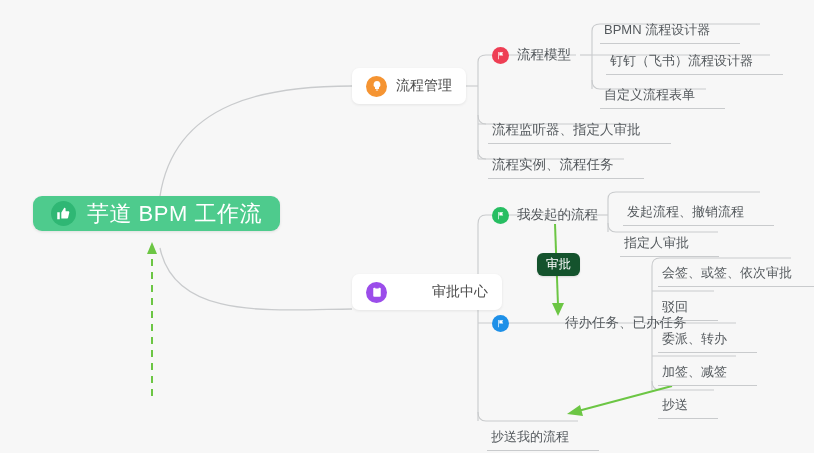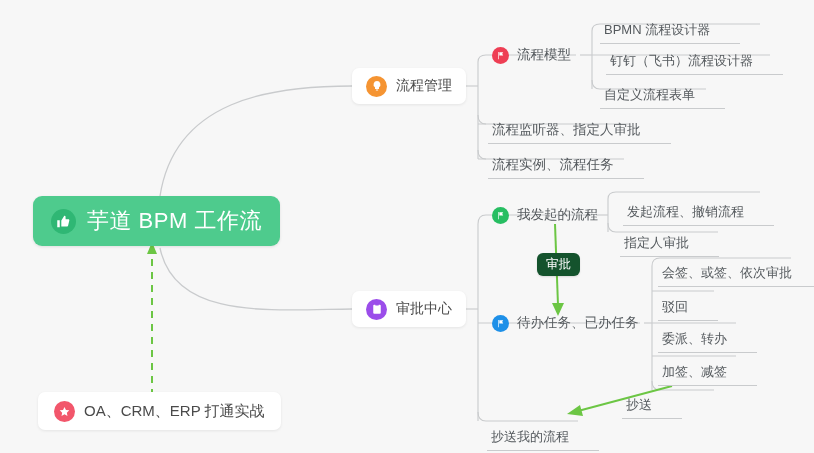--- a/index.html
+++ b/index.html
@@ -26,21 +26,21 @@
     box-sizing: border-box;
     display: flex;
     align-items: center;
     white-space: nowrap;
   }
   
   .root {
     background: #4ECB8D;
     border-radius: 9px;
     padding: 0 18px;
-    height: 50px;
+    height: 35px;
     box-shadow: 0 1px 3px rgba(0,0,0,0.10);
   }
   .root .label {
     color: #ffffff;
     font-size: 22px;
     letter-spacing: 0.5px;
   }
   
   .card {
     background: #ffffff;
@@ -164,28 +164,20 @@
 
   <div class="node root" style="left:33px; top:196px;">
     <span class="ic xl" style="background:#2FB774;">
       <svg width="15" height="15" viewBox="0 0 24 24" fill="#ffffff">
         <path d="M2 10h4v11H2zM8.5 10.2L13 3.2c.6-.9 1.9-.6 2.2.4l.2 4.6h4.3c1.1 0 1.9 1 1.6 2l-1.9 8.2c-.2.9-1 1.6-2 1.6H8.5z"></path>
       </svg>
     </span>
     <span class="label">芋道 BPM 工作流</span>
   </div>
 
-  <div class="node card big" style="left:38px; top:392px;">
-    <span class="ic lg" style="background:#F2566B;">
-      <svg width="13" height="13" viewBox="0 0 24 24" fill="#ffffff">
-        <path d="M12 3.5l2.7 5.6 6.1.8-4.5 4.2 1.2 6.1-5.5-3-5.5 3 1.2-6.1L3.2 9.9l6.1-.8z"></path>
-      </svg>
-    </span>
-    <span class="label">OA、CRM、ERP 打通实战</span>
-  </div>
 
   <div class="node card" style="left:352px; top:68px;">
     <span class="ic lg" style="background:#F59432;">
       <svg width="12" height="12" viewBox="0 0 24 24" fill="#ffffff">
         <path d="M12 2a7 7 0 00-4 12.7V17a1 1 0 001 1h6a1 1 0 001-1v-2.3A7 7 0 0012 2z"></path>
         <rect x="9.5" y="19" width="5" height="1.8" rx="0.9"></rect>
       </svg>
     </span>
     <span class="label">流程管理</span>
   </div>
@@ -210,21 +202,21 @@
     <span class="label">自定义流程表单</span>
   </div>
 
   <div class="node plain mid" style="left: 488px; top: 100px; border-bottom: 1px solid rgb(201, 203, 205); width: 182.5px;">
     <span class="label">流程监听器、指定人审批</span>
   </div>
   <div class="node plain mid" style="left: 488px; top: 135px; border-bottom: 1px solid rgb(201, 203, 205); width: 155.5px;">
     <span class="label">流程实例、流程任务</span>
   </div>
 
-  <div class="node card" style="left:352px; top:291px;">
+  <div class="node card" style="left:352px; top:274px;gap:36px;">
     <span class="ic lg" style="background:#9B4DEA;">
       <svg width="12" height="12" viewBox="0 0 24 24" fill="#ffffff">
         <rect x="4.5" y="3.5" width="15" height="18" rx="2.2"></rect>
         <rect x="8.5" y="1.5" width="7" height="3.6" rx="1.3" fill="#9B4DEA"></rect>
       </svg>
     </span>
     <span class="label">审批中心</span>
   </div>
 
   <div class="node" style="left:492px; top:201px; height:28px;">
@@ -244,36 +236,36 @@
     <span class="label">指定人审批</span>
   </div>
 
   <div class="node" style="left:492px; top:309px; height:28px;">
     <span class="ic" style="background:#1E90E8;">
       <svg width="9" height="9" viewBox="0 0 24 24" fill="#ffffff">
         <path d="M6 2.5h1.8V22H6z"></path>
         <path d="M8.8 3.2h10.4l-2.6 4.3 2.6 4.3H8.8z"></path>
       </svg>
     </span>
-    <span class="label" style="color:#555a5e; font-size:13.5px;">待办任务、已办任务</span>
+    <span class="label" style="color:#555a5e; font-size:13.5px;margin-left:48px;">待办任务、已办任务</span>
   </div>
 
   <div class="node plain" style="left: 658px; top: 243px; border-bottom: 1px solid rgb(201, 203, 205); width: 164px;">
     <span class="label">会签、或签、依次审批</span>
   </div>
   <div class="node plain" style="left: 658px; top: 277px; border-bottom: 1px solid rgb(201, 203, 205); width: 60px;">
     <span class="label">驳回</span>
   </div>
   <div class="node plain" style="left: 658px; top: 309px; border-bottom: 1px solid rgb(201, 203, 205); width: 99px;">
     <span class="label">委派、转办</span>
   </div>
   <div class="node plain" style="left: 658px; top: 342px; border-bottom: 1px solid rgb(201, 203, 205); width: 99px;">
     <span class="label">加签、减签</span>
   </div>
-  <div class="node plain" style="left: 622px; top: 375px; border-bottom: 1px solid rgb(201, 203, 205); width: 60px;">
+  <div class="node plain" style="left: 658px; top: 375px; border-bottom: 1px solid rgb(201, 203, 205); width: 60px;">
     <span class="label">抄送</span>
   </div>
 
   <div class="node plain" style="left: 487px; top: 407px; border-bottom: 1px solid rgb(201, 203, 205); width: 112px;">
     <span class="label">抄送我的流程</span>
   </div>
 
   <div class="badge" style="left:537px; top:253px;">
     <span>审批</span>
   </div>

